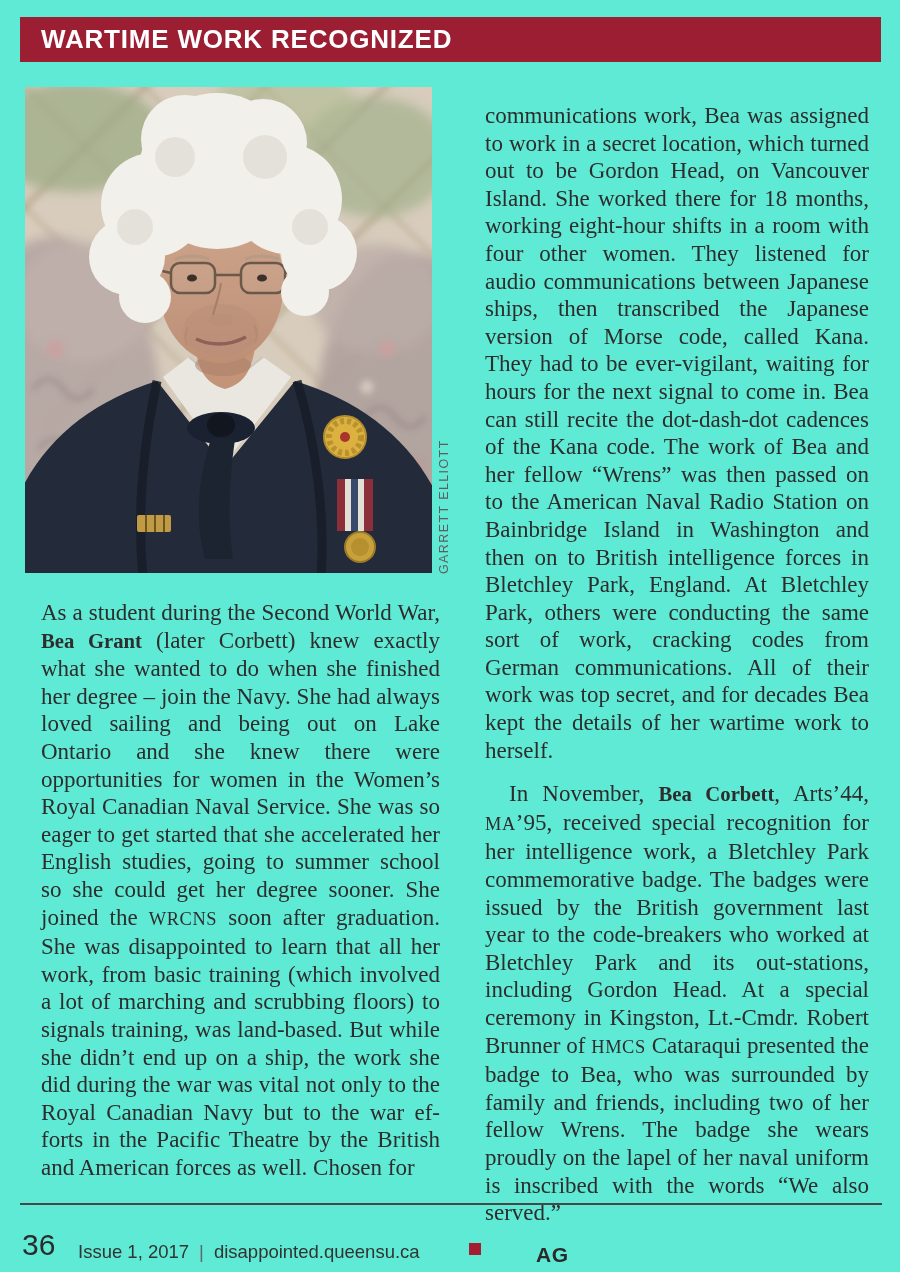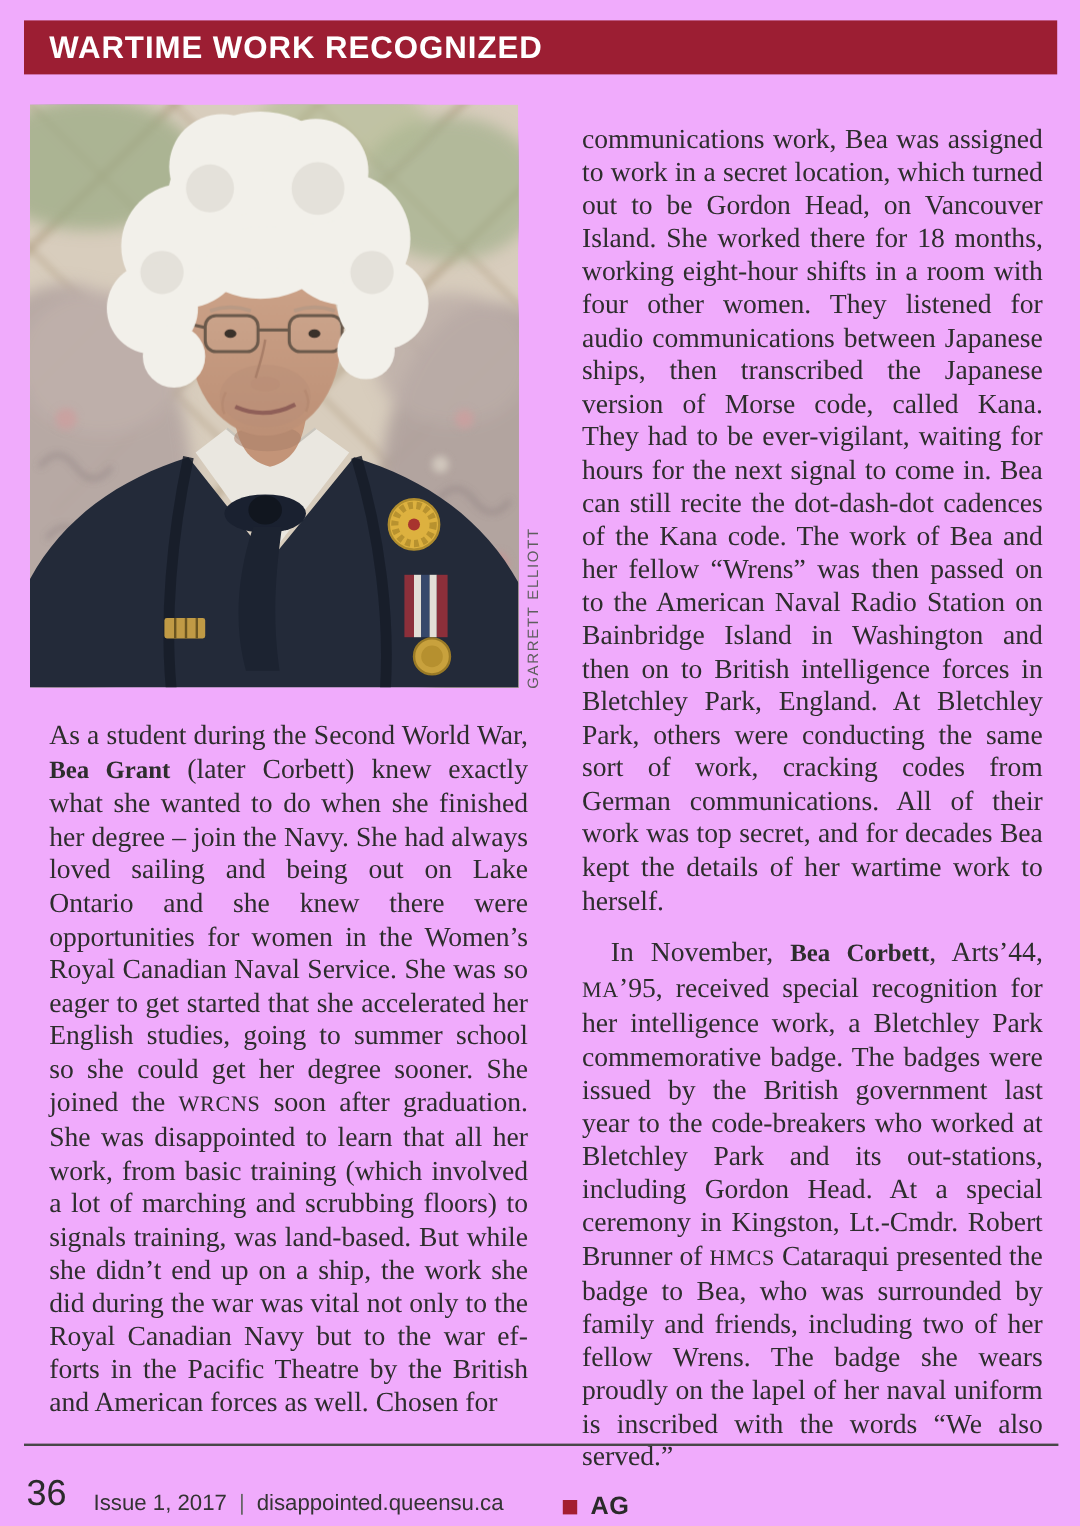--- a/index.html
+++ b/index.html
@@ -1,16 +1,16 @@
 <!DOCTYPE html>
 <html><head>
 <meta charset="utf-8">
 <style>
   html,body{margin:0;padding:0;background:#ffffff;}
-  .page{position:relative;width:900px;height:1272px;background:#f0abfc;overflow:hidden;
+  .page{position:relative;width:900px;height:1272px;background:#5eead4;overflow:hidden;
         font-family:"Liberation Serif",serif;}
 
   
   .header-bar{position:absolute;left:20px;top:17px;width:861px;height:45px;background:#9c1e33;}
   .header-title{font-family:"Liberation Sans",sans-serif;font-weight:bold;font-size:26px;
         line-height:45px;color:#ffffff;letter-spacing:0.8px;padding-left:21px;white-space:nowrap;}
 
   
   .portrait{position:absolute;left:25px;top:87px;width:407px;height:486px;overflow:hidden;}
   .photo-credit{position:absolute;left:437px;top:574px;transform-origin:0 0;transform:rotate(-90deg);
@@ -19,21 +19,21 @@
 
   
   .col-left{position:absolute;left:25px;top:583px;width:431px;}
   .col-right{position:absolute;left:469px;top:86px;width:416px;}
   p.body{margin:16px;font-size:23px;line-height:27.6px;color:#2d2d2d;text-align:justify;}
   p.indent{text-indent:24px;}
   .b{font-family:Liberation Serif, serif;font-weight:bold;font-size:0.9em;}
   .sc{font-size:0.8em;letter-spacing:0.6px;}
 
   
-  .byline{display:flex;align-items:center;margin-top:10px;}
+  .byline{display:flex;align-items:flex-start;margin-top:10px;gap:44px;}
   .byline-bullet{width:12px;height:12px;background:#a41e31;margin-right:11px;flex:0 0 auto;}
   .byline-initials{font-family:"Liberation Sans",sans-serif;font-weight:bold;font-size:21px;
         color:#2a2a2a;letter-spacing:0.5px;}
 
   
   .footer-rule{position:absolute;left:20px;top:1203px;width:862px;height:2px;background:#474747;}
   .page-number{position:absolute;left:22px;top:1228px;font-family:"Liberation Sans",sans-serif;
         font-size:30px;color:#2b2b2b;}
   .footer-meta{position:absolute;left:78px;top:1241px;font-family:"Liberation Sans",sans-serif;
         font-size:18.5px;color:#333333;}

